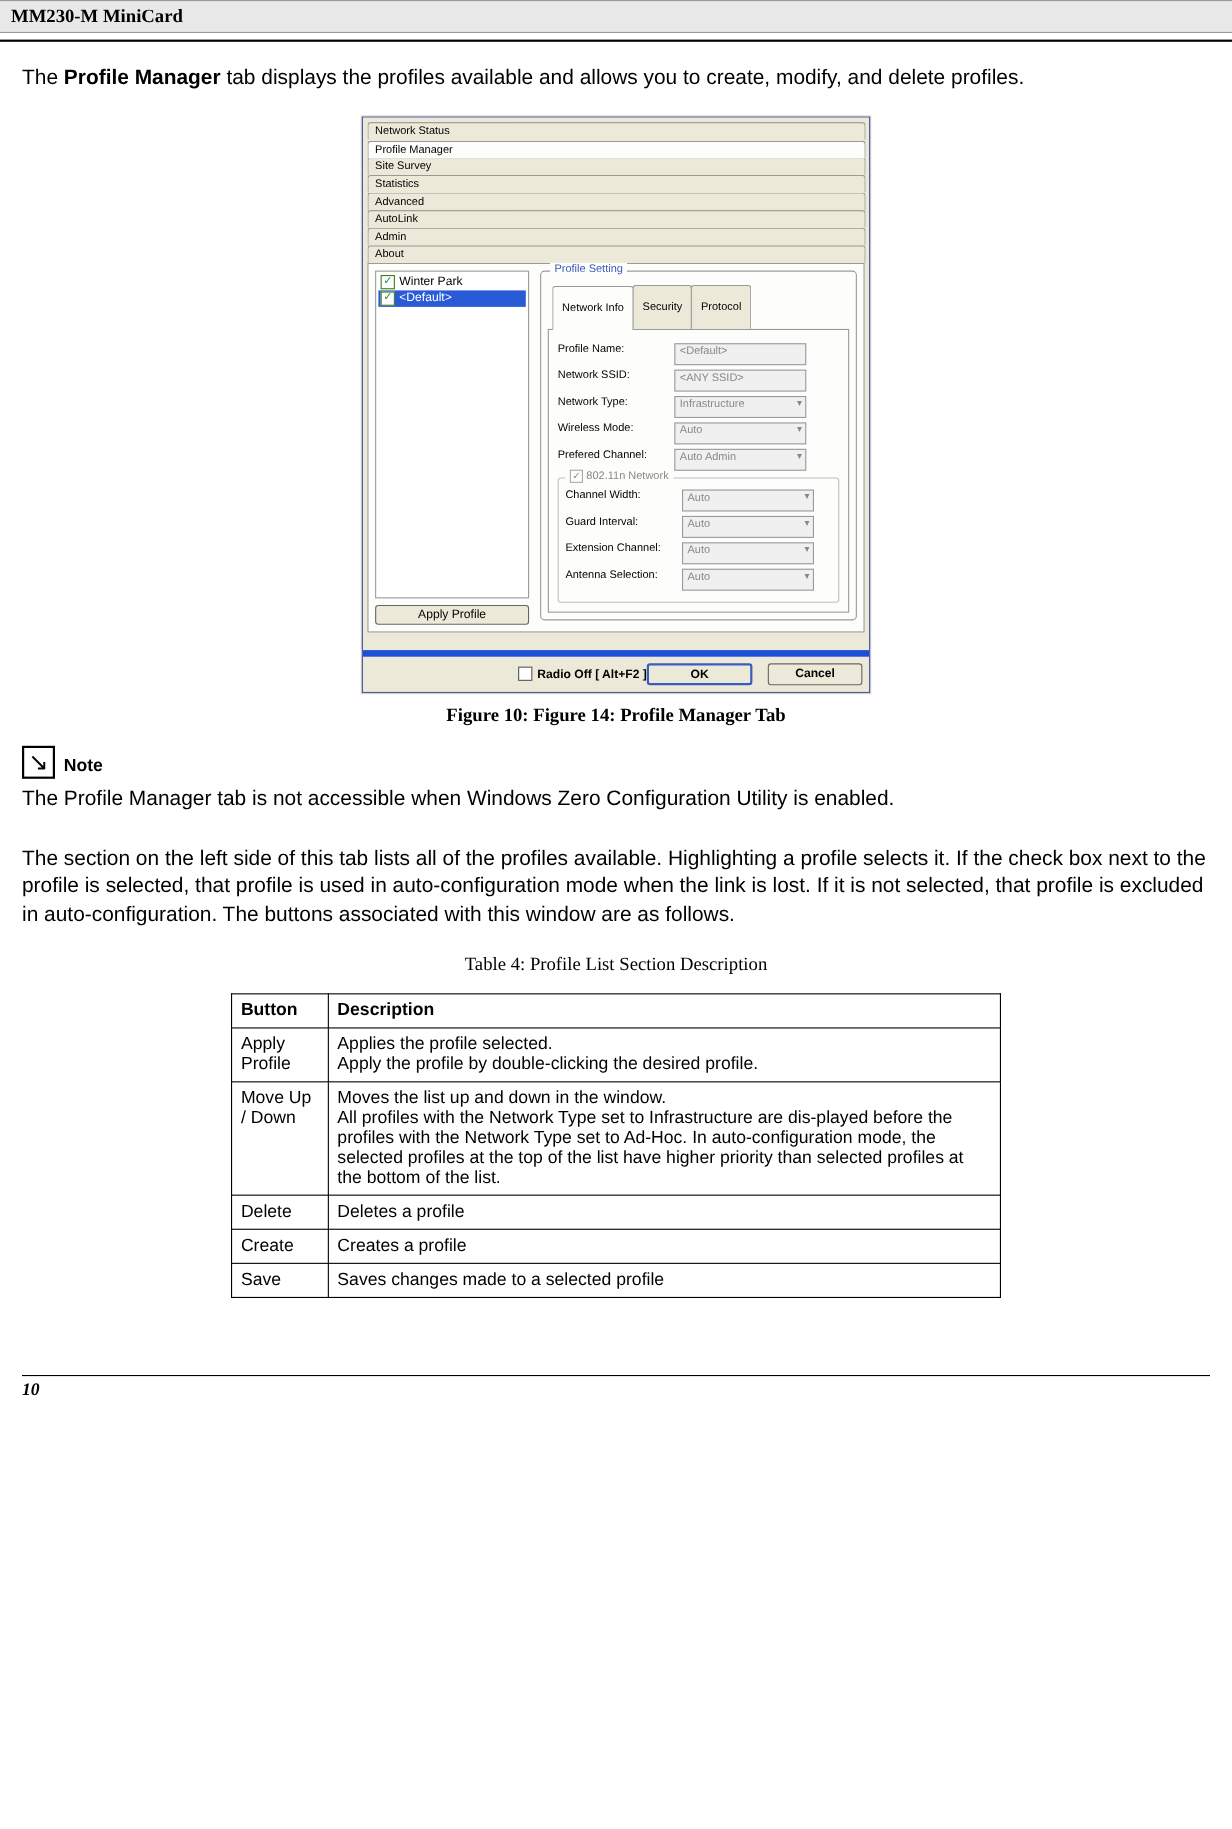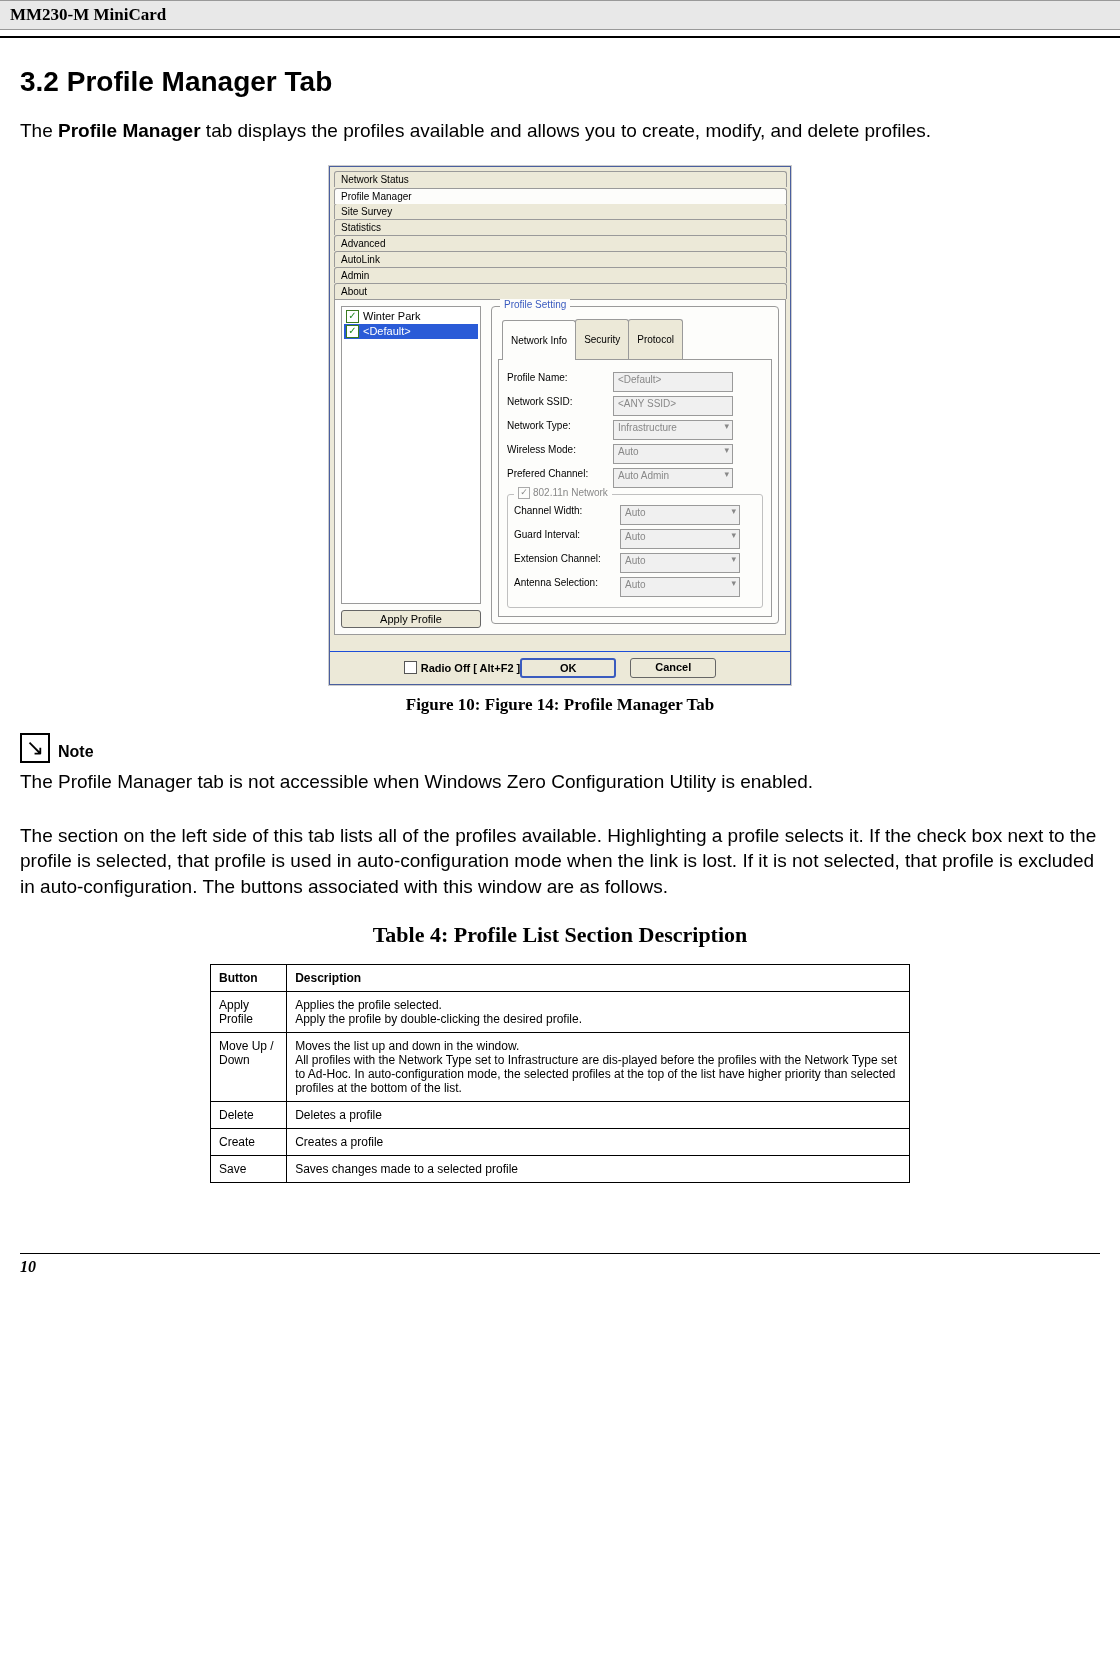--- a/index.html
+++ b/index.html
@@ -232,22 +232,22 @@
   }
   .btn-row {
     display: flex;
     gap: 22px;
     justify-content: center;
     padding: 8px 4px 6px 4px;
   }
   .dlg-footer {
     display: flex;
     align-items: center;
-    justify-content: center;
-    border-top: 1px solid #1d4ed8;
+    justify-content: flex-end;
+    border-top: 6px solid #1d4ed8;
     padding: 6px;
     margin-top: 16px;
   }
   .radio-off {
     display: flex;
     align-items: center;
     gap: 4px;
     font-size: 11px;
   }
   .radio-box {
@@ -278,30 +278,30 @@
     font-weight: bold;
     padding-bottom: 2px;
   }
   .note-text { font-size: 19px; margin: 8px 0 30px 0; }
   h3.subhead {
     font-size: 19px;
     margin: 18px 0 4px 0;
   }
   .table-caption {
     font-family: "Times New Roman", Times, serif;
-    font-weight: bold;
-    font-size: 22px;
+    font-weight: normal;
+    font-size: 17px;
     text-align: center;
     margin: 22px 0 6px 0;
   }
   table.desc {
     border-collapse: collapse;
     margin: 16px auto;
     width: 700px;
-    font-size: 12px;
+    font-size: 16px;
   }
   table.desc th, table.desc td {
     border: 1px solid #000;
     padding: 6px 8px;
     text-align: left;
     vertical-align: top;
   }
   table.desc th { font-weight: bold; }
   .footer-rule {
     border-top: 1px solid #000;
@@ -318,21 +318,20 @@
 </head>
 <body>
 
 <div class="header-bar">
   <span>MM230-M MiniCard</span>
 </div>
 <div class="rule"></div>
 
 <div class="page">
 
-  <h2 class="section-title">3.2 Profile Manager Tab</h2>
 
   <p class="body">
     <span>The </span><b>Profile Manager</b><span> tab displays the profiles available and allows you to create, modify, and delete profiles.</span>
   </p>
 
   <div class="figure-wrap">
     <div class="dialog">
       <div class="dlg-tabs">
         <span class="dlg-tab">Network Status</span>
         <span class="dlg-tab active">Profile Manager</span>

